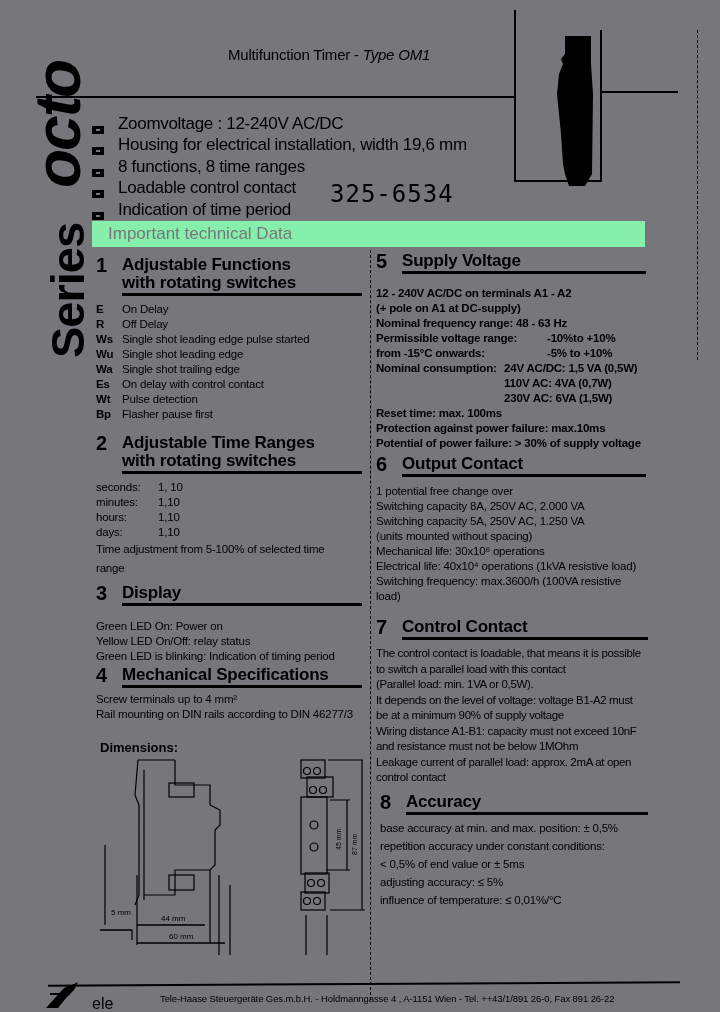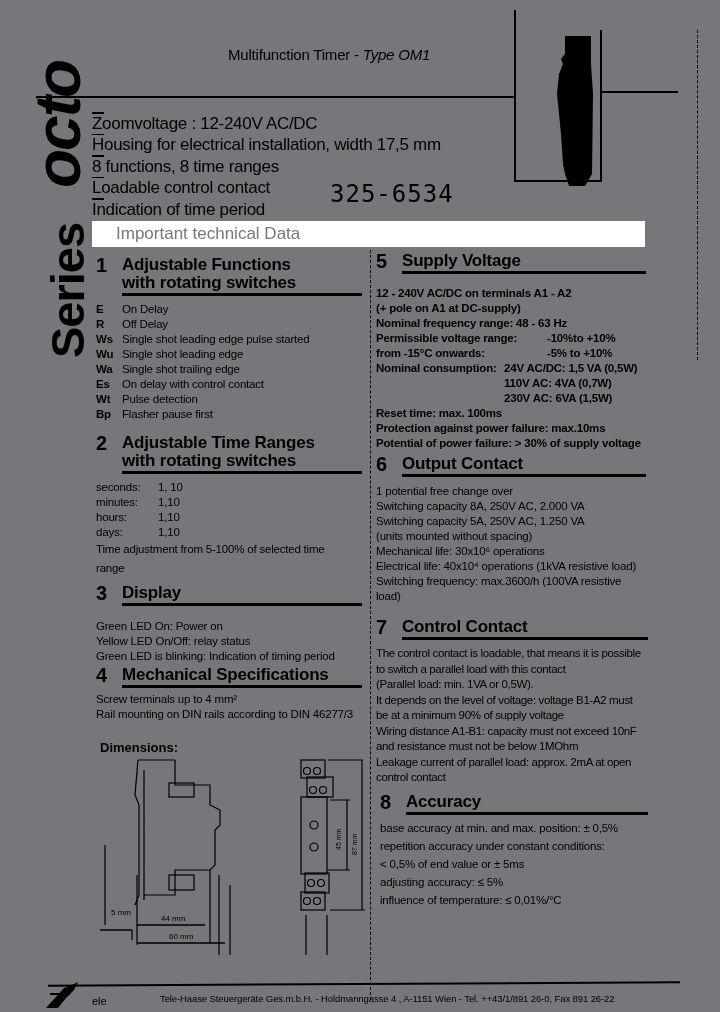--- a/index.html
+++ b/index.html
@@ -4,28 +4,28 @@
 <style>
   html, body { margin:0; padding:0; }
   body { width:720px; height:1012px; background:#77767b; position:relative; overflow:hidden;
          font-family:"Liberation Sans", "DejaVu Sans", sans-serif; color:#000; }
   .abs { position:absolute; }
   .title { left:228px; top:46px; font-size:15px; letter-spacing:-0.2px; }
   .title i { font-style:italic; }
   .rule-top { left:36px; top:96px; width:480px; height:2px; background:#000; }
   .rule-top2 { left:600px; top:91px; width:78px; height:2px; background:#000; }
   .features { left:92px; top:112px; }
-  .feat { display:flex; align-items:flex-start; height:21.5px; font-size:17px; letter-spacing:-0.3px;flex-direction:column; }
+  .feat { display:flex; align-items:flex-end; height:21.5px; font-size:17px; letter-spacing:-0.3px; }
   .feat .bx { width:12px; height:8px; background:#000; margin-right:14px; position:relative; }
   .feat .bx::after { content:""; position:absolute; left:4px; top:3px; width:4px; height:2px; background:#77767b; }
   .partno { left:330px; top:180px; font-family:"DejaVu Sans Mono", monospace; font-size:24px; letter-spacing:1px; }
   .prodbox { left:514px; top:30px; width:84px; height:150px; border:2px solid #000; border-top:none; }
   .prodbox::before { content:""; position:absolute; left:-2px; top:-20px; width:2px; height:20px; background:#000; }
-  .banner { left:92px; top:221px; width:553px; height:26px; background:#ffffff; color:#77767b;
-            font-size:17px; line-height:26px; padding-left:24px; box-sizing:border-box; }
+  .banner { left:92px; top:221px; width:553px; height:26px; background:#86efac; color:#77767b;
+            font-size:17px; line-height:26px; padding-left:16px; box-sizing:border-box; }
   .col { font-size:11.5px; line-height:15px; letter-spacing:-0.2px; }
   .sec-h { display:flex; align-items:flex-start; font-size:17px; font-weight:bold; line-height:18px; }
   .sec-h .num { width:26px; font-size:20px; }
   .sec-h .ttl { border-bottom:3px solid #000; flex:1; padding-bottom:1px; }
   .fn-row { display:flex; }
   .fn-row .code { width:26px; font-weight:bold; }
   .tr-row { display:flex; }
   .tr-row .k { width:62px; }
   .kv { display:flex;gap:16px; }
   .kv .k { width:128px; }
@@ -45,21 +45,21 @@
 <div class="abs" style="left:26px;top:188px;transform:rotate(-90deg);transform-origin:left top;font-size:64px;font-weight:900;font-style:italic;letter-spacing:-2px;line-height:64px;">octo</div>
 <div class="abs" style="left:44px;top:358px;transform:rotate(-90deg);transform-origin:left top;font-size:47px;font-weight:900;line-height:47px;letter-spacing:-1px;">Series</div>
 
 <div class="abs features">
   <div class="feat">
       <span class="bx"></span>
       <span>Zoomvoltage :  12-240V AC/DC</span>
     </div>
   <div class="feat">
       <span class="bx"></span>
-      <span>Housing for electrical installation, width 17,5 mm</span>
+      <span>Housing for electrical installation, width 19,6 mm</span>
     </div>
   <div class="feat">
       <span class="bx"></span>
       <span>8 functions, 8 time ranges</span>
     </div>
   <div class="feat">
       <span class="bx"></span>
       <span>Loadable control contact</span>
     </div>
   <div class="feat">
@@ -297,14 +297,14 @@
     <div>adjusting accuracy: ≤ 5%</div>
     <div>influence of temperature: ≤ 0,01%/°C</div>
   </div>
 </div>
 
 <div class="abs footer-rule"></div>
 <svg class="abs" style="left:44px;top:980px;" width="50" height="30">
   <path d="M2 28 L20 8 L30 4 L34 2 L30 10 L22 18 L14 28 Z" fill="#000"></path>
   <path d="M6 14 L26 14" stroke="#000" stroke-width="2"></path>
 </svg>
-<div class="abs" style="left:92px;top:995px;font-size:11px;">ele</div>
+<div class="abs" style="left:92px;top:995px;font-size:16px;">ele</div>
 <div class="abs footer-text">Tele-Haase Steuergeräte Ges.m.b.H. - Holdmanngasse 4 , A-1151 Wien  -  Tel. ++43/1/891 26-0, Fax 891 26-22</div>
 
 </body></html>

